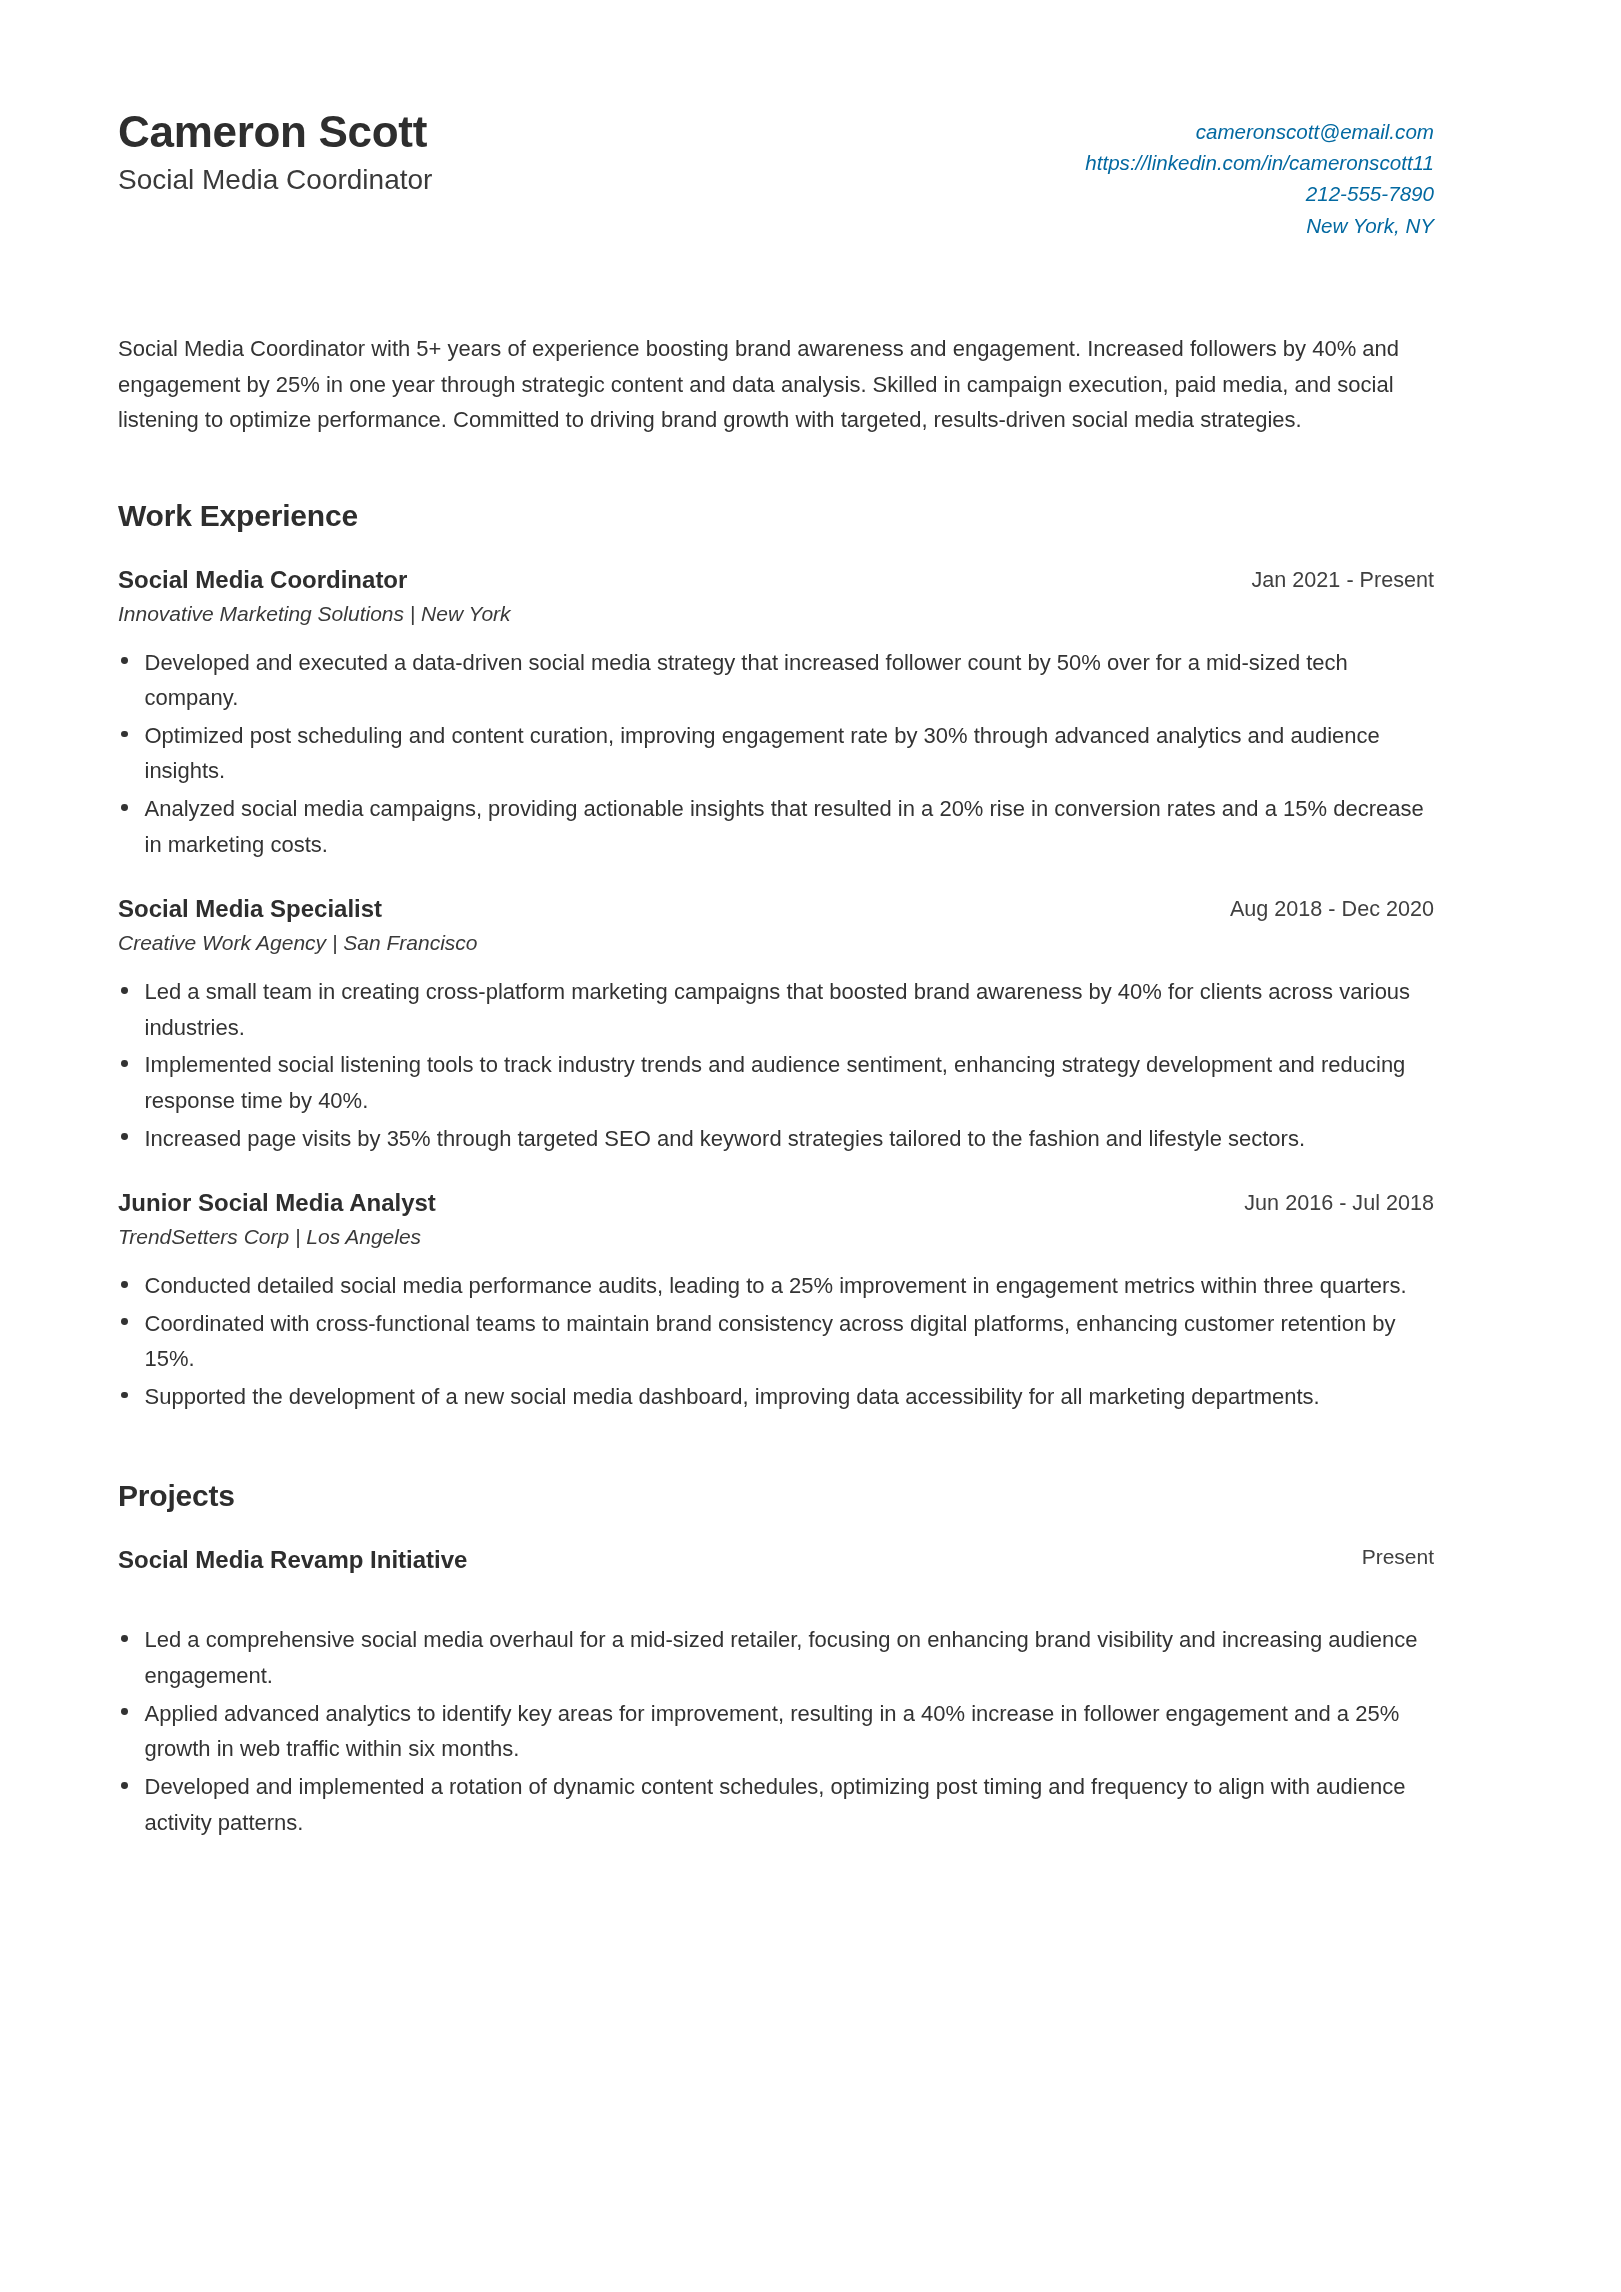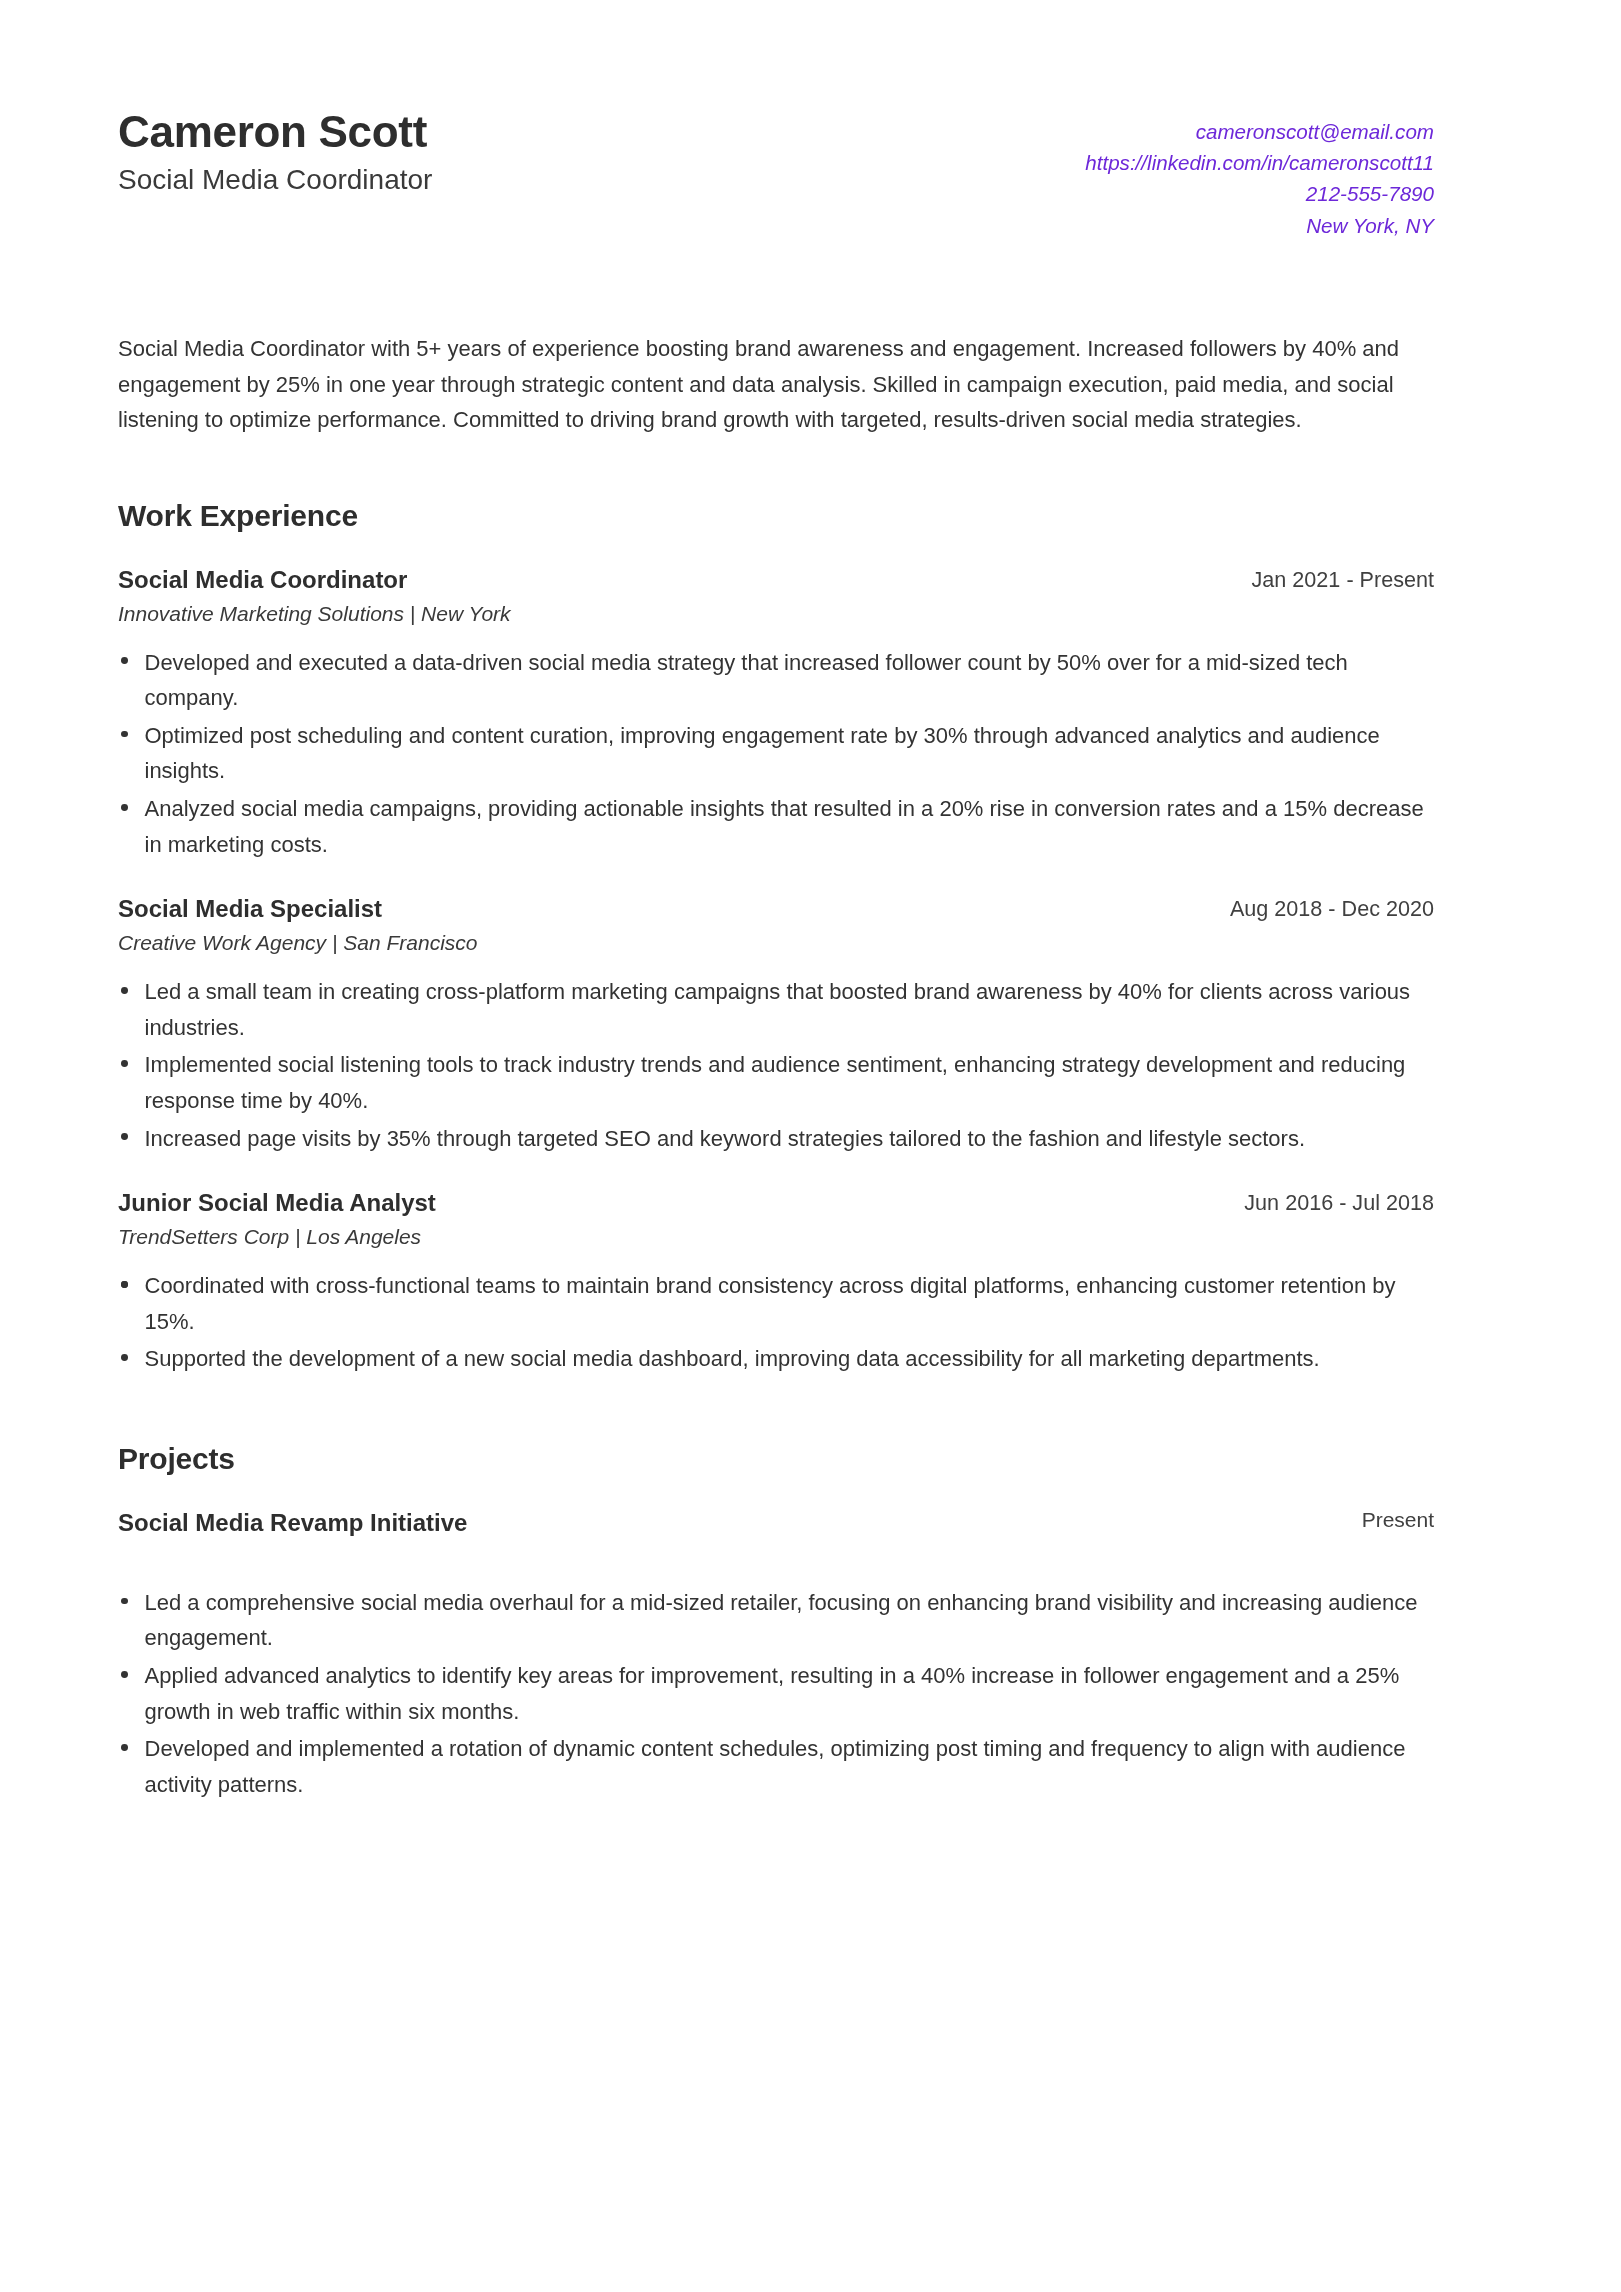--- a/index.html
+++ b/index.html
@@ -49,21 +49,21 @@
     color: #3a3a3a;
     margin-top: 8.8px;
     line-height: 1.15;
   }
 
   .header-right {
     text-align: right;
     font-style: italic;
     font-size: 20.6px;
     line-height: 1.52;
-    color: #6d28d9;
+    color: #0369a1;
     padding-top: 9.8px;
   }
 
   .contact-line { white-space: nowrap; }
 
   
   .summary {
     margin-top: 90px;
     font-size: 22px;
     line-height: 1.62;
@@ -204,21 +204,21 @@
 
     <div class="entry">
       <div class="entry-head">
         <div class="entry-head-left">
           <div class="entry-title">Junior Social Media Analyst</div>
           <div class="entry-org">TrendSetters Corp | Los Angeles</div>
         </div>
         <div class="entry-date">Jun 2016 - Jul 2018</div>
       </div>
       <ul class="bullets">
-        <li><span class="dot"></span></li>
+        <li><span class="dot"></span><span>Conducted detailed social media performance audits, leading to a 25% improvement in engagement metrics within three quarters.</span></li>
         <li><span class="dot"></span><span>Coordinated with cross-functional teams to maintain brand consistency across digital platforms, enhancing customer retention by 15%.</span></li>
         <li><span class="dot"></span><span>Supported the development of a new social media dashboard, improving data accessibility for all marketing departments.</span></li>
       </ul>
     </div>
   </div>
 
   <div class="section" id="projects-section">
     <div class="section-heading">Projects</div>
 
     <div class="entry">

